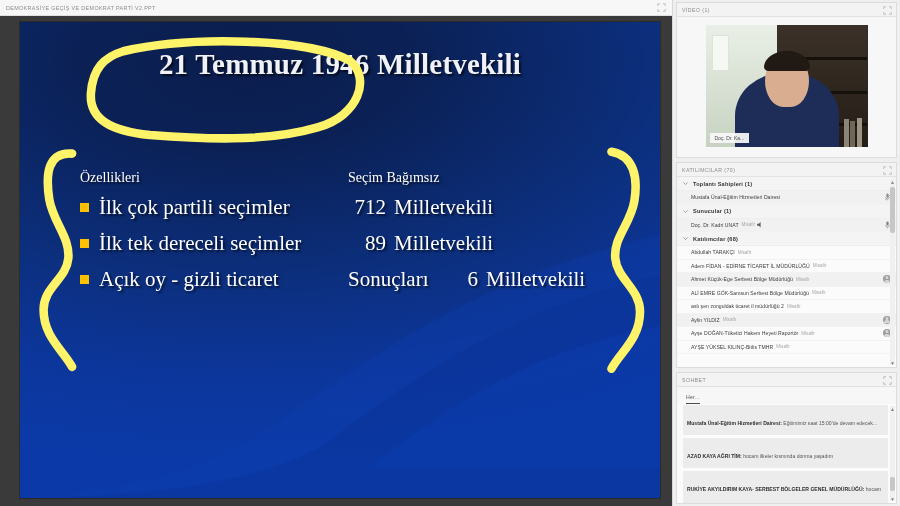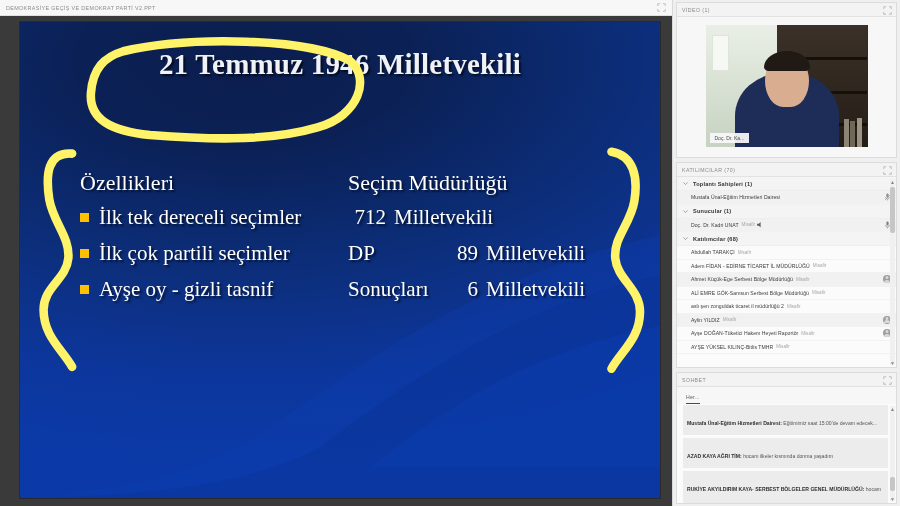--- a/index.html
+++ b/index.html
@@ -82,21 +82,21 @@
     position: absolute;
     left: 0; right: 0; top: 31%;
     display: flex;
     padding: 0 26px 0 34px;
     color: #ffffff;
     font-family: "Liberation Serif", serif;
   }
   .col-left { width: 50%; padding-left: 26px; }
   .col-right { width: 50%; padding-left: 4px; }
   .col-head {
-    font-size: 22px;
+    font-size: 14px;
     text-shadow: 2px 2px 2px rgba(0,0,0,.6);
     margin-bottom: 9px;
     white-space: nowrap;
   }
   .bullet-row {
     display: flex; align-items: center;
     margin-bottom: 11px;
     font-size: 21px;
     text-shadow: 2px 2px 2px rgba(0,0,0,.6);
     white-space: nowrap;
@@ -372,41 +372,40 @@
           <div>21 Temmuz 1946 Milletvekili</div>
         </div>
 
         <div class="slide-body">
 
           <div class="col-left">
             <div class="col-head">Özellikleri</div>
 
             <div class="bullet-row">
               <span class="bullet-sq"></span>
+              <span>İlk çok partili seçimler</span>
+            </div>
+            <div class="bullet-row">
+              <span class="bullet-sq"></span>
               <span>İlk tek dereceli seçimler</span>
             </div>
             <div class="bullet-row">
               <span class="bullet-sq"></span>
-              <span>İlk çok partili seçimler</span>
-            </div>
-            <div class="bullet-row">
-              <span class="bullet-sq"></span>
-              <span>Ayşe oy - gizli tasnif</span>
+              <span>Açık oy - gizli ticaret</span>
             </div>
           </div>
 
           <div class="col-right">
-            <div class="col-head">Seçim Müdürlüğü</div>
+            <div class="col-head">Seçim Bağımsız</div>
 
             <div class="res-row">
               <span class="res-count">712</span>
               <span class="res-unit">Milletvekili</span>
             </div>
             <div class="res-row">
-              <span class="res-party">DP</span>
               <span class="res-count">89</span>
               <span class="res-unit">Milletvekili</span>
             </div>
             <div class="res-row">
               <span class="res-party">Sonuçları</span>
               <span class="res-count">6</span>
               <span class="res-unit">Milletvekili</span>
             </div>
           </div>
         </div>

